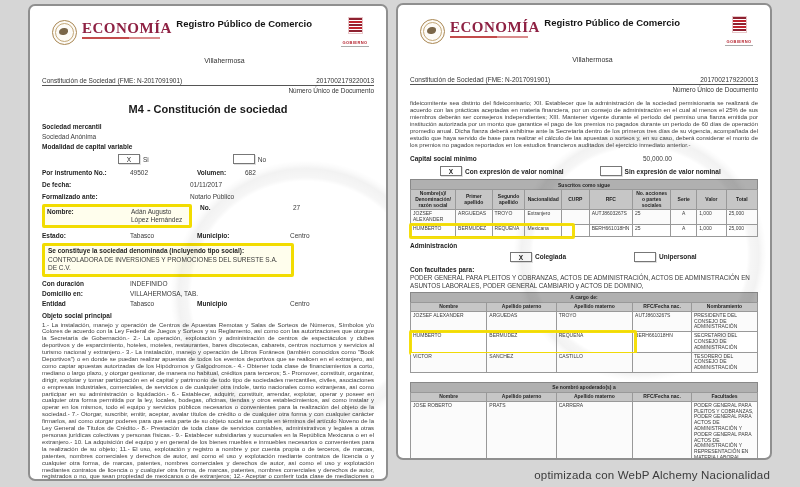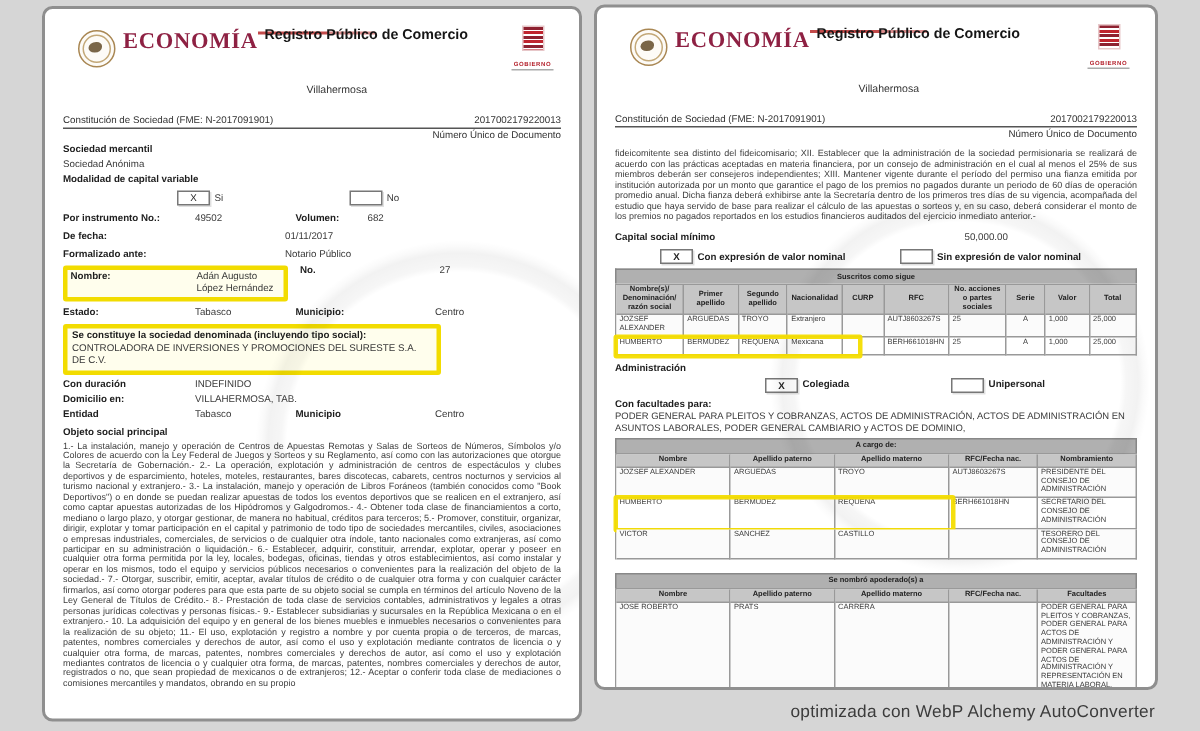--- a/index.html
+++ b/index.html
@@ -20,21 +20,21 @@
     background:radial-gradient(circle, rgba(0,0,0,0) 54%, rgba(0,0,0,0.035) 56%, rgba(0,0,0,0.05) 60%, rgba(0,0,0,0.02) 62%, rgba(0,0,0,0) 64%);}
   .ghost-l{width:300px;height:300px;right:-70px;top:140px;}
   .ghost-r{width:280px;height:280px;right:-10px;top:110px;}
 
   
   .hdr{position:relative;height:58px;margin:8px 12px 0;}
   .brand{position:absolute;left:10px;top:6px;display:flex;align-items:flex-start;gap:5px;}
   .seal{width:25px;height:25px;border-radius:50%;border:1.5px solid #a98753;position:relative;background:#fdfbf7;box-sizing:border-box;flex:0 0 auto;}
   .seal::before{content:"";position:absolute;inset:2px;border-radius:50%;border:1px solid #c3a878;}
   .seal::after{content:"";position:absolute;left:6px;top:7px;width:9px;height:7px;background:#7a6648;border-radius:60% 40% 55% 45%;}
-  .brandtext{display:flex;flex-direction:row;}
+  .brandtext{display:flex;flex-direction:column;}
   .brandword{font-family:"Liberation Serif", serif;font-weight:bold;font-size:15px;line-height:16px;letter-spacing:0.5px;}
   .brandsub{margin-top:1px;width:78px;height:2px;background:linear-gradient(90deg,#c34b4b 0 60%,#d98c8c 60% 100%);}
   .hdr-title{position:absolute;left:95px;width:175px;top:4px;text-align:right;font-weight:bold;font-size:9.5px;line-height:11px;color:#151515;}
   .hdr-city{position:absolute;left:95px;width:175px;top:43px;text-align:center;font-size:7px;color:#333;}
   .tab-logo{position:absolute;right:2px;top:4px;width:34px;text-align:center;}
   .tab-mark{width:13px;height:15px;margin:0 auto;background:
      repeating-linear-gradient(180deg,#8e2130 0 2px,#fff 2px 3px,#c0242e 3px 5px,#fff 5px 6px);
      outline:1px solid rgba(160,30,40,0.25);}
   .tab-gov{margin-top:7px;font-size:4px;font-weight:bold;color:#b5232e;letter-spacing:0.4px;}
   .tab-line{margin:1px auto 0;width:28px;height:1px;background:#aaa;}
@@ -126,20 +126,21 @@
       <div class="tab-gov">GOBIERNO</div>
       <div class="tab-line"></div>
     </div>
   </div>
   <div class="fme-row">
     <span>Constitución de Sociedad (FME: N-2017091901)</span>
     <span>2017002179220013</span>
   </div>
   <div class="fme-sub">Número Único de Documento</div>
 
+  <div class="m4-title">M4 - Constitución de sociedad</div>
 
   <div class="row">
       <span class="lab">Sociedad mercantil</span>
     </div>
   <div class="row">
       <span>Sociedad Anónima</span>
     </div>
   <div class="row">
       <span class="lab">Modalidad de capital variable</span>
     </div>
@@ -354,13 +355,13 @@
         <div class="fcell">JOSE ROBERTO</div>
         <div class="fcell">PRATS</div>
         <div class="fcell">CARRERA</div>
         <div class="fcell"></div>
         <div class="fcell">PODER GENERAL PARA PLEITOS Y COBRANZAS, PODER GENERAL PARA ACTOS DE ADMINISTRACIÓN Y PODER GENERAL PARA ACTOS DE ADMINISTRACIÓN Y REPRESENTACIÓN EN MATERIA LABORAL,</div>
       </div>
       </div>
   </div>
 </div>
 
-<div class="watermark">optimizada con WebP Alchemy AutoConverter</div>
+<div class="watermark">optimizada con WebP Alchemy Nacionalidad</div>
 
 </body></html>

